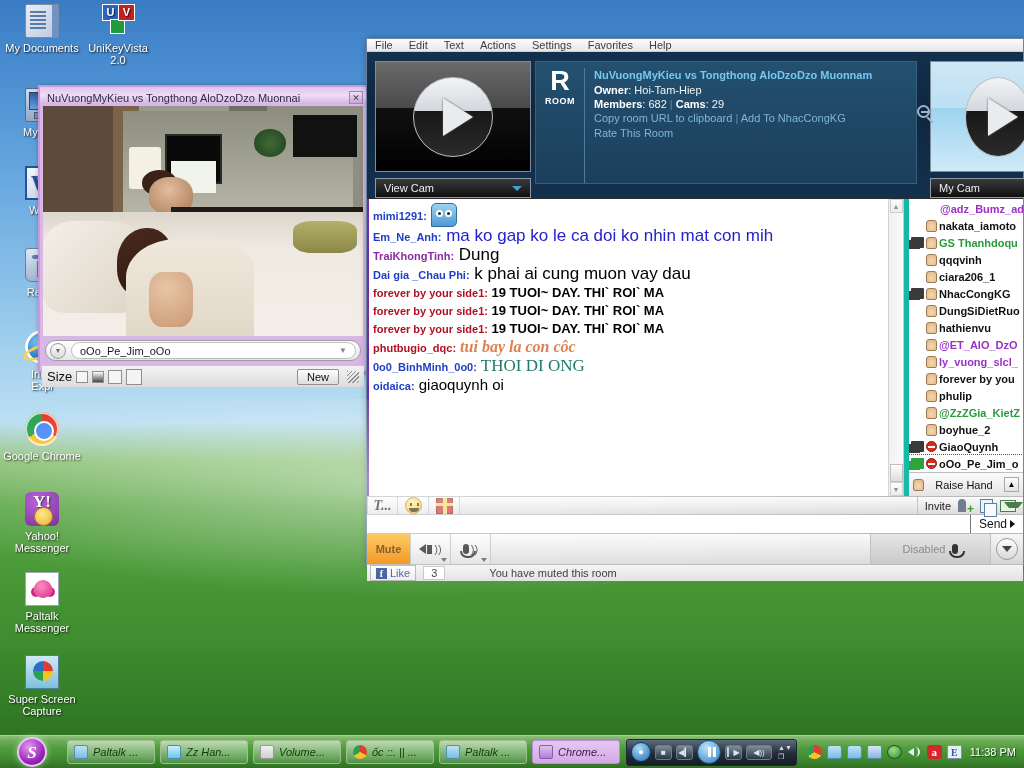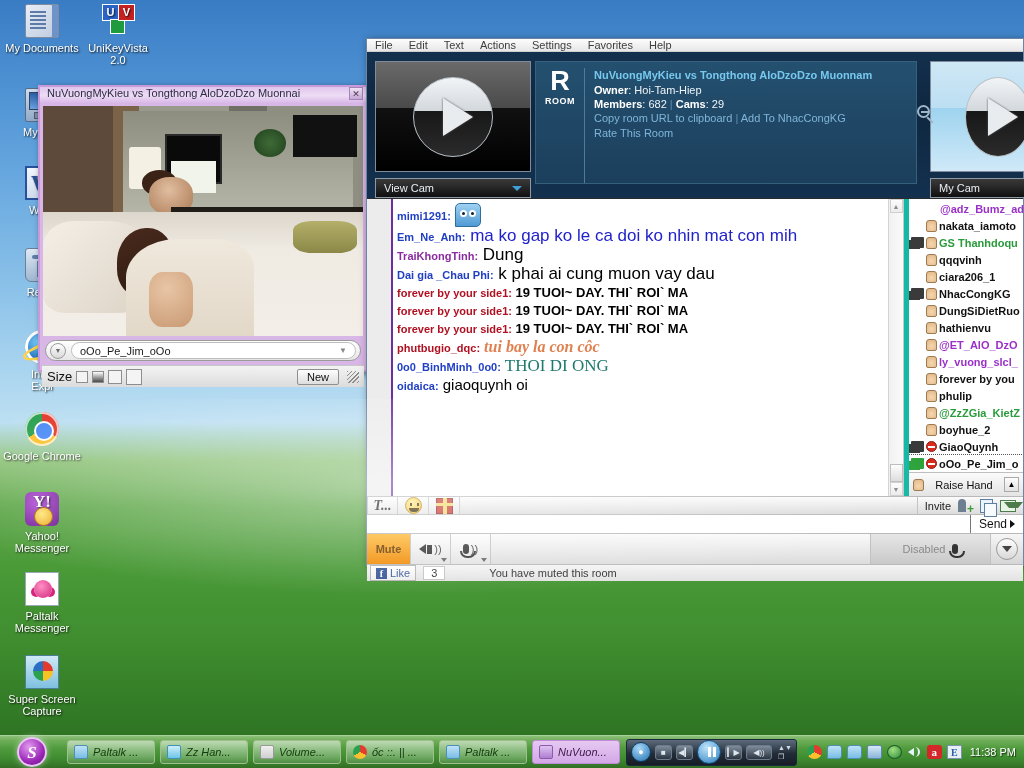--- a/index.html
+++ b/index.html
@@ -88,21 +88,21 @@
             background:conic-gradient(#e23b2e 0 25%,#f6c324 25% 50%,#2aa14f 50% 75%,#2a6fc4 75% 100%);}
 
   
   #camwin {
     position: absolute; left: 38px; top: 85px; width: 330px; height: 287px;
     background: #d8b6e6; border: 2px solid #c79ad9;
     box-shadow: 2px 2px 6px rgba(0,0,0,.5);
   }
   #camwin .tbar {
     height: 17px; background: linear-gradient(#dfc5ec,#eedcf5 50%,#d6b4e6);
-    display: flex; align-items: flex-start; padding: 0 3px; gap: 12px;
+    display: flex; align-items: flex-end; padding: 0 3px; gap: 12px;
   }
   #camwin .tbar .ttl {
     flex: 1; font-size: 11px; color: #2b2b44; white-space: nowrap;
     overflow: hidden; padding-left: 4px;
   }
   #camwin .tbar .btn {
     width: 14px; height: 13px; background: linear-gradient(#efe2f6,#c8a8d8);
     border: 1px solid #a483b8; display:flex; align-items:center; justify-content:center;
     font-size: 9px; color:#4a3b55; cursor:pointer;
   }
@@ -213,21 +213,21 @@
     display:flex;align-items:center;padding:0 8px;color:#e9eef3;font-size:11px;cursor:pointer;
   }
 
   
   #ticker{
     height:19px;background:#000;color:#fff;font-size:11px;display:flex;align-items:center;
     padding:0 6px;border-top:1px solid #2b2b2b;white-space:nowrap;overflow:hidden;
   }
 
   
-  #chatrow{ flex:1; display:flex; background:#3b82f6;margin-left:24px; }
+  #chatrow{ flex:1; display:flex; background:#3b82f6; }
   #chatarea{ flex:1; position:relative; background:#fff; border-right:1px solid #c8c8c8;
              border-left:2px solid #6b2f9e; overflow:hidden; }
   #chatmsgs{ padding:4px 6px 0 4px; }
   .msg{ font-size:13px; line-height:18px; white-space:nowrap; overflow:hidden; }
   .msg .nick{ font:bold 11px/18px "Liberation Sans",sans-serif; }
   .msg .body{ font-size:15px; }
   .smiley{
     display:inline-block;width:26px;height:24px;vertical-align:-7px;margin-left:4px;
     background:linear-gradient(#9fd2f2,#4f9ad4); border:1px solid #2f6f9e; border-radius:5px 5px 5px 0;
     position:relative;
@@ -803,21 +803,21 @@
         <div class="tbtask">
           <span class="tbi chrome"></span>
           <span>ốc ::. || ...</span>
         </div>
         <div class="tbtask">
           <span class="tbi paltalk"></span>
           <span>Paltalk ...</span>
         </div>
         <div class="tbtask active">
           <span class="tbi purple"></span>
-          <span>NuVuon...</span>
+          <span>Chrome...</span>
         </div>
       </div>
 
     <div id="mediadeck">
       <div class="mdorb">●</div>
       <div class="mdbtn">■</div>
       <div class="mdbtn">◀▎</div>
       <div class="mdpause">
           <span class="p"></span>
         </div>

